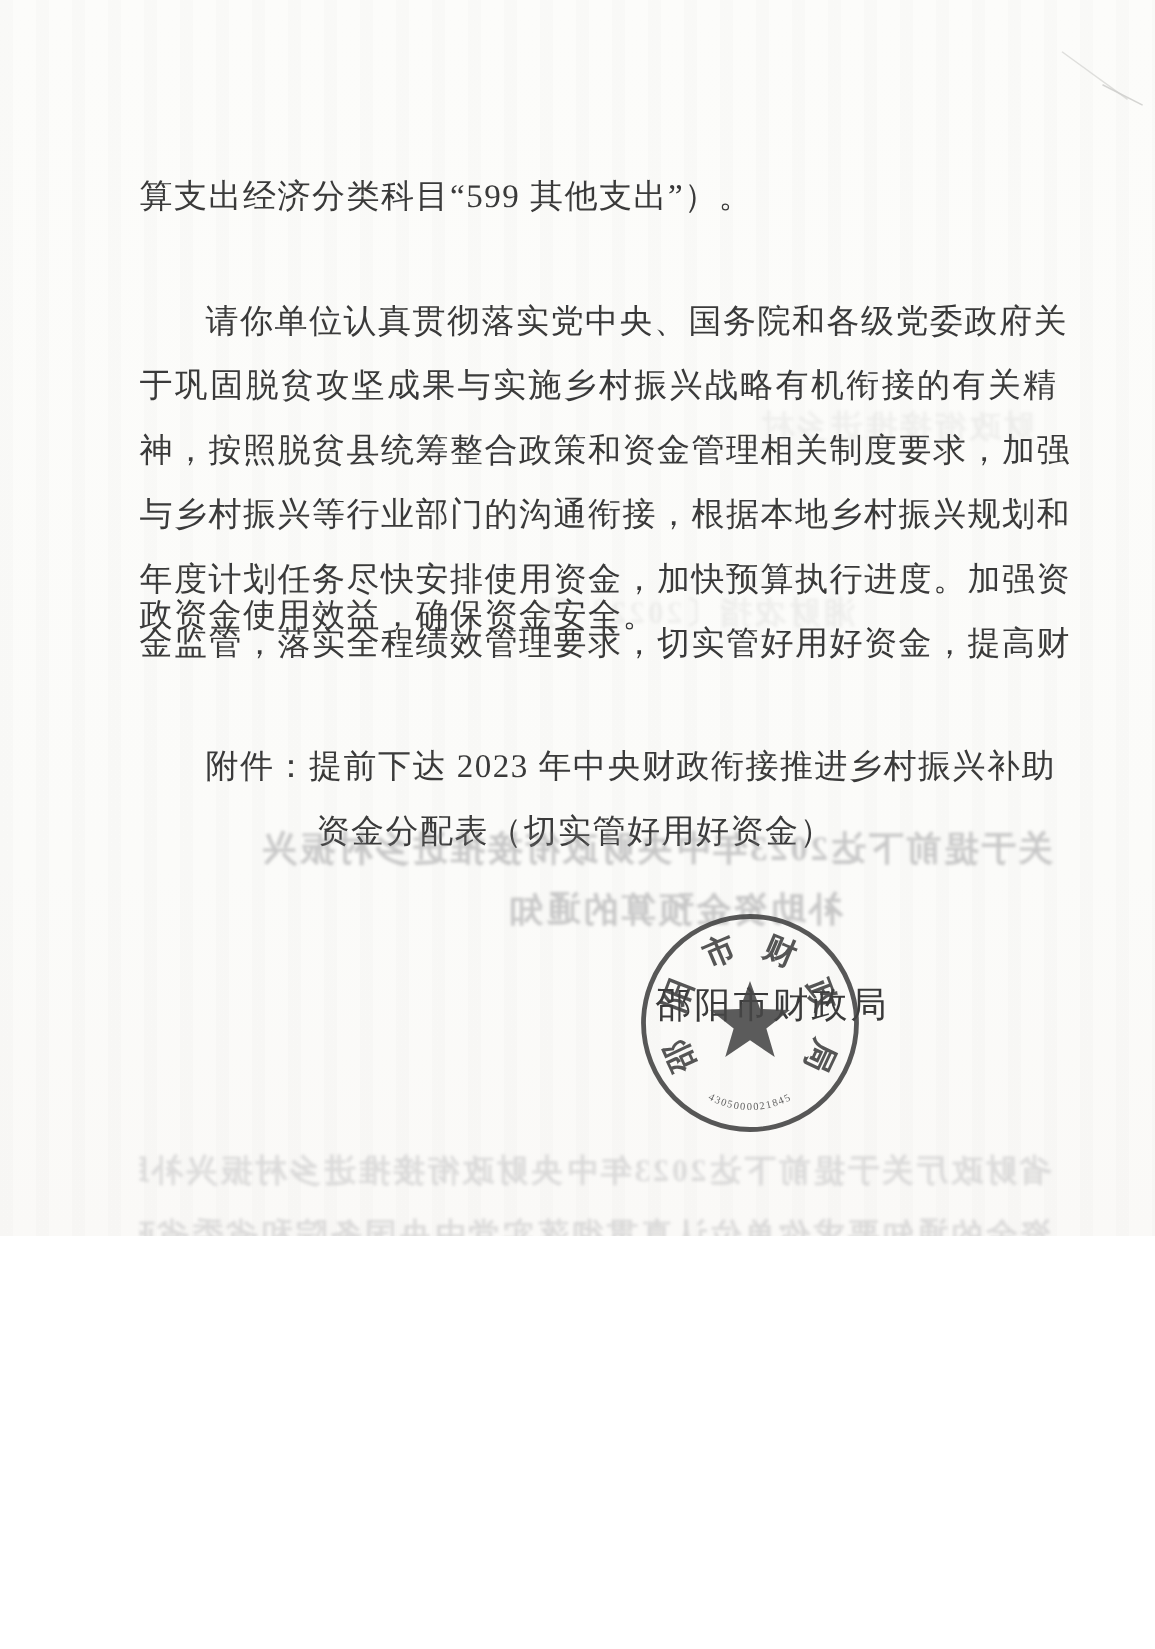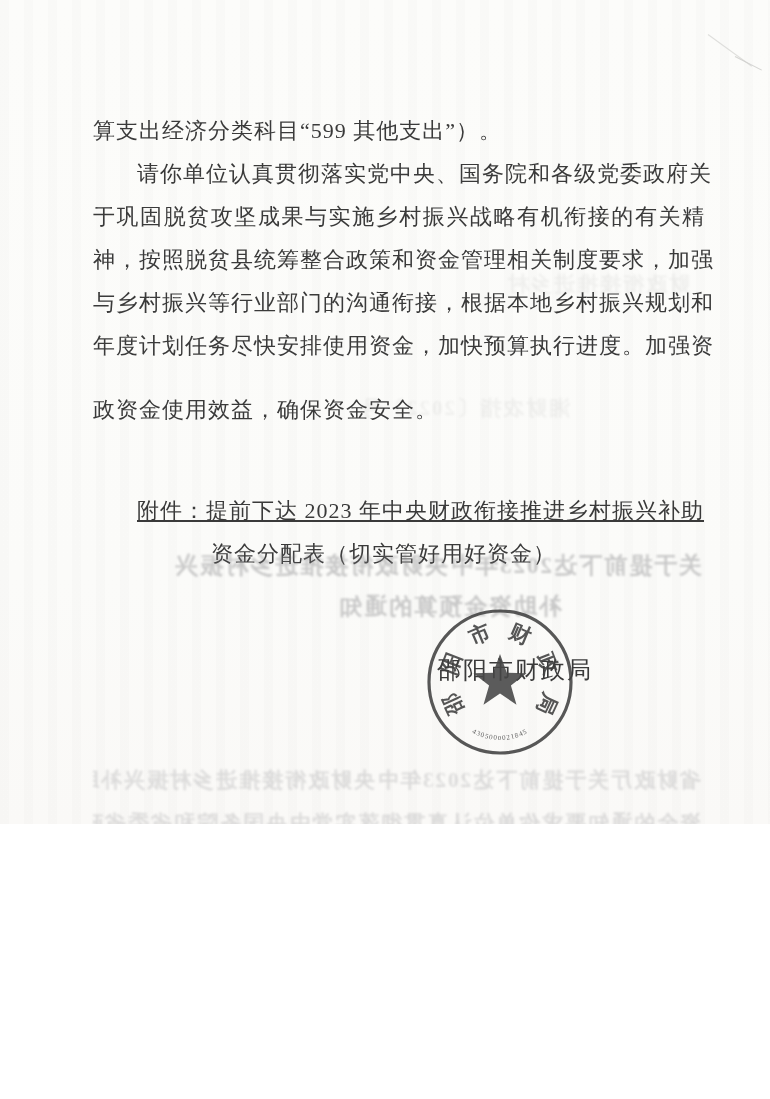--- a/index.html
+++ b/index.html
@@ -13,21 +13,21 @@
     background:
       repeating-linear-gradient(90deg, rgba(0,0,0,0.012) 0px, rgba(0,0,0,0.012) 9px, rgba(0,0,0,0) 9px, rgba(0,0,0,0) 24px),
       linear-gradient(180deg,#fcfcfa 0%, #fbfbf9 70%, #faf9f7 100%);
     color:#383838;
   }
   .txtline{
     position:absolute;left:93px;width:612px;
     font-size:22px;line-height:30px;letter-spacing:1px;
     white-space:nowrap;color:#3a3a3a;
   }
-  .just{text-align:justify;text-align-last:justify;}
+  .just{text-align:justify;text-align-last:justify;margin-top:40px;}
   .indent1{padding-left:44px;box-sizing:border-box;}
   .indent2{padding-left:118px;box-sizing:border-box;}
   .ghost{
     position:absolute;transform:scaleX(-1);
     filter:blur(1.2px);
     white-space:nowrap;overflow:hidden;
     font-weight:bold;pointer-events:none;
   }
   .ghost-title{
     color:rgba(125,125,128,0.40);font-size:23px;letter-spacing:2px;
@@ -65,26 +65,27 @@
   <div class="crease c1"></div>
   <div class="crease c2"></div>
 
   <div class="txtline" style="top:116px;">算支出经济分类科目“599 其他支出”）。</div>
 
   <div class="txtline just indent1" style="top:159px;">请你单位认真贯彻落实党中央、国务院和各级党委政府关</div>
   <div class="txtline just" style="top:202px;">于巩固脱贫攻坚成果与实施乡村振兴战略有机衔接的有关精</div>
   <div class="txtline just" style="top:245px;">神，按照脱贫县统筹整合政策和资金管理相关制度要求，加强</div>
   <div class="txtline just" style="top:331px;">年度计划任务尽快安排使用资金，加快预算执行进度。加强资</div>
   <div class="txtline just" style="top:288px;">与乡村振兴等行业部门的沟通衔接，根据本地乡村振兴规划和</div>
+  <div class="txtline just" style="top:374px;">金监管，落实全程绩效管理要求，切实管好用好资金，提高财</div>
   <div class="txtline" style="top:395px;">政资金使用效益，确保资金安全。</div>
 
   <div class="ghost ghost-frag" style="left:440px;top:270px;width:250px;">财政衔接推进乡村</div>
   <div class="ghost ghost-frag" style="left:300px;top:394px;width:270px;">湘财农指〔2022〕号</div>
 
-  <div class="txtline indent1" style="top:496px;text-decoration:underline;">附件：提前下达 2023 年中央财政衔接推进乡村振兴补助</div>
+  <div class="txtline indent1" style="top:496px;">附件：提前下达 2023 年中央财政衔接推进乡村振兴补助</div>
   <div class="txtline indent2" style="top:539px;">资金分配表（切实管好用好资金）</div>
 
   <div class="ghost ghost-title" style="left:112px;top:550px;width:590px;">关于提前下达2023年中央财政衔接推进乡村振兴</div>
   <div class="ghost ghost-title" style="left:232px;top:591px;width:330px;">补助资金预算的通知</div>
 
   <div class="signature agency">邵阳市财政局</div>
 
   <svg class="seal" width="152" height="152" viewBox="0 0 152 152">
     <circle cx="76" cy="76" r="71" fill="none" stroke="#414141" stroke-width="3.2"></circle>
     <polygon fill="#464646" points="76,48 82.8,66.7 102.6,67.3 86.9,79.6 92.5,98.7 76,87.5 59.5,98.7 65.1,79.6 49.4,67.3 69.2,66.7"></polygon>

